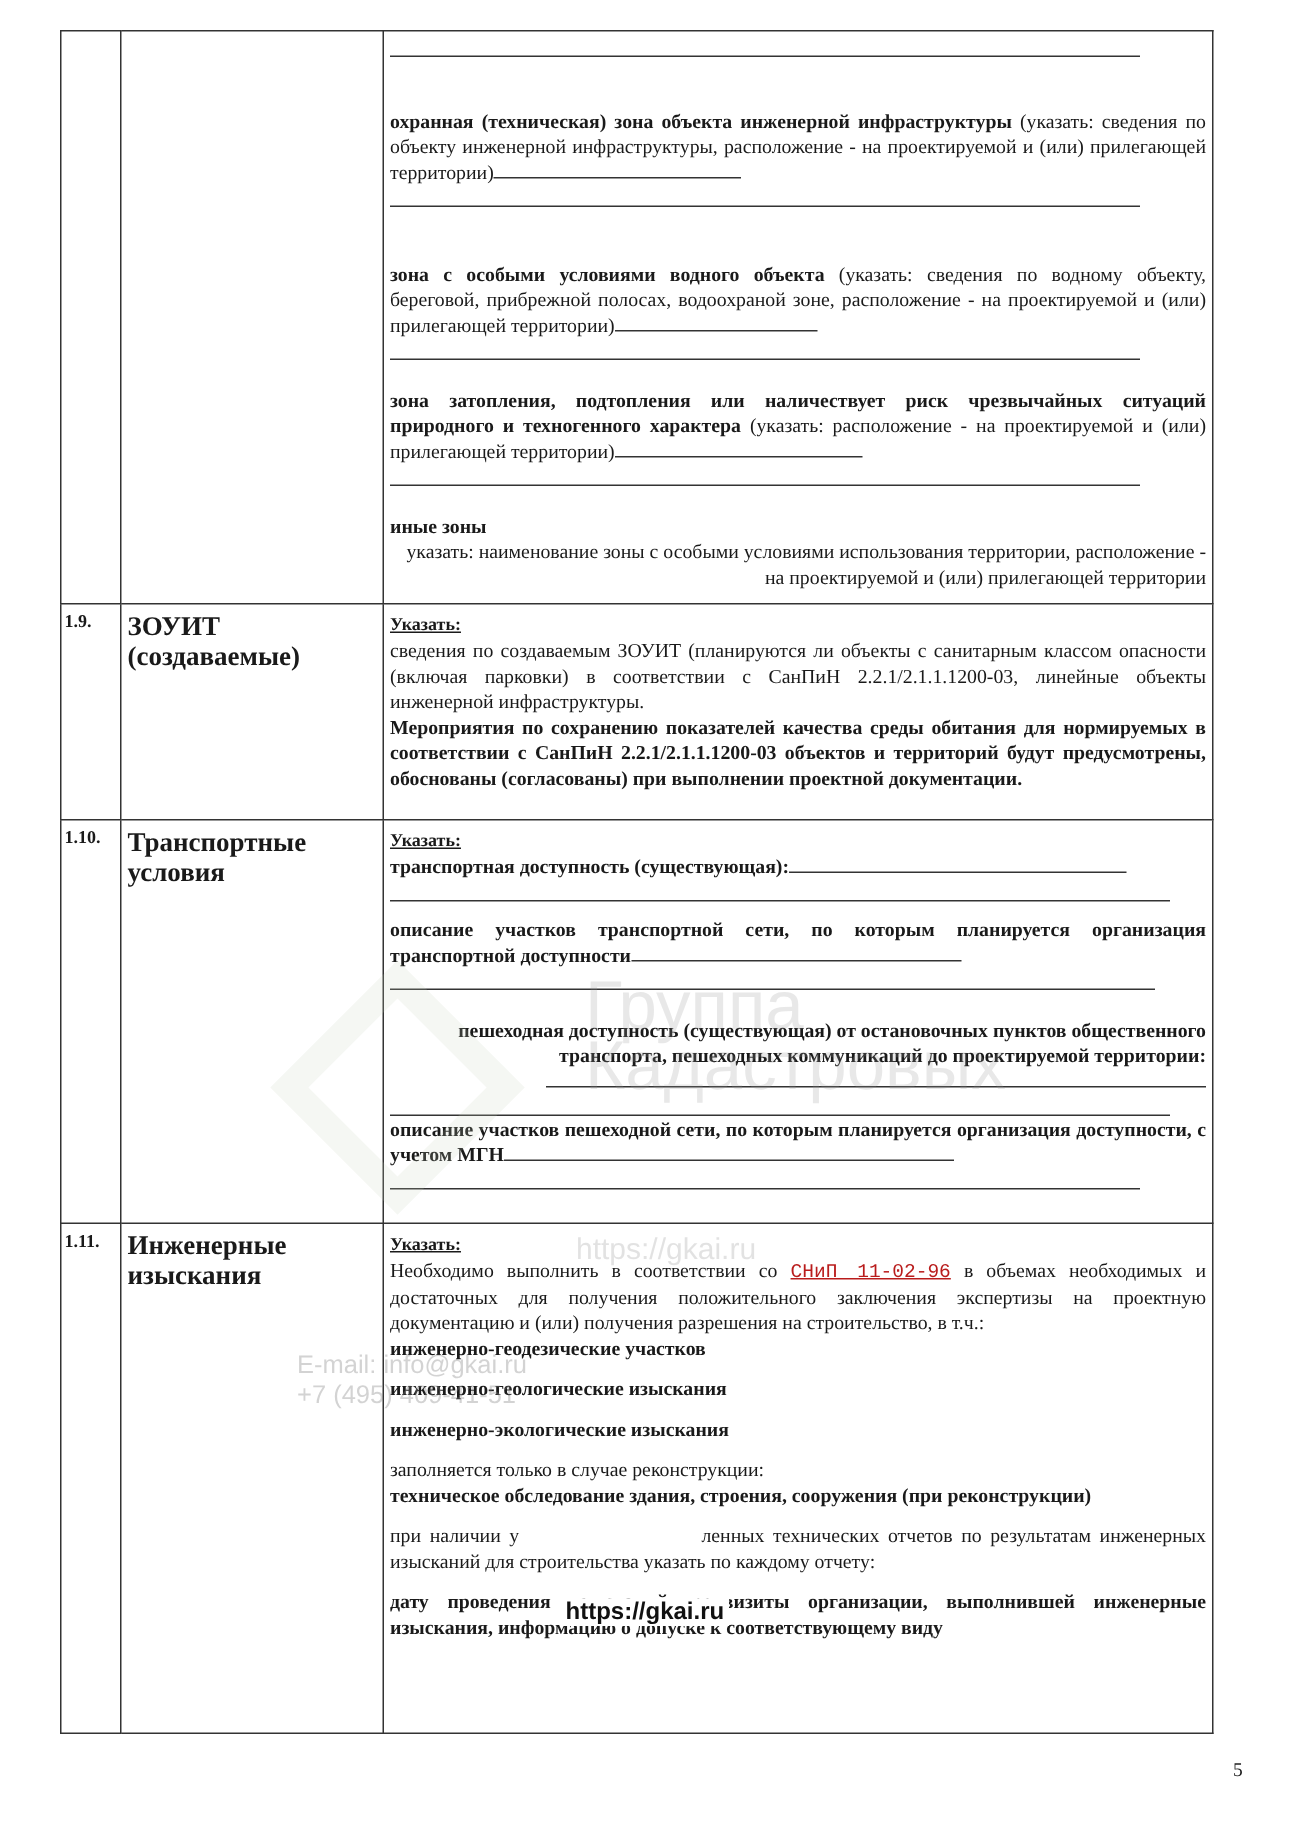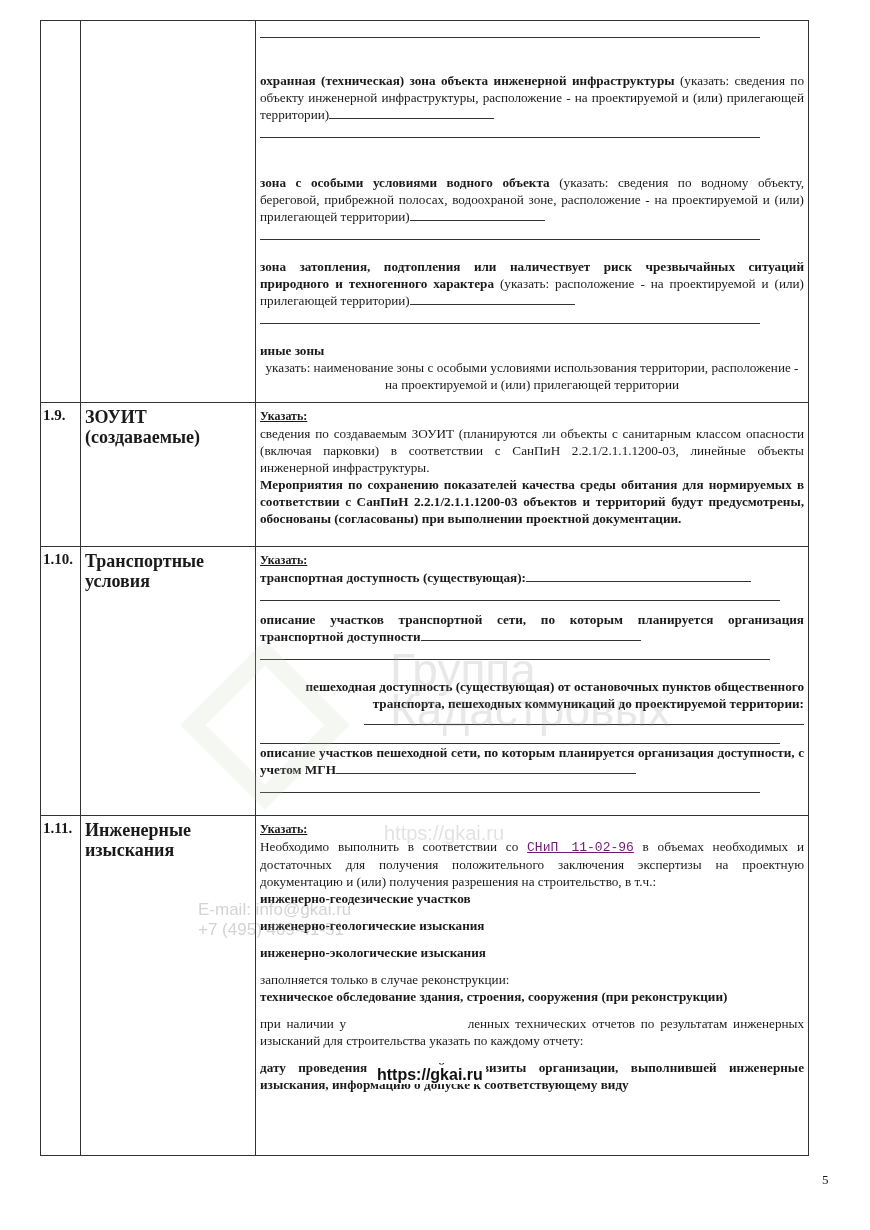--- a/index.html
+++ b/index.html
@@ -2,30 +2,30 @@
 <html><head>
 <meta charset="utf-8">
 <style>
   html, body { margin: 0; padding: 0; background: #ffffff; }
   body { width: 870px; height: 1230px; position: relative; overflow: hidden;
          font-family: "Liberation Serif", "DejaVu Serif", serif; color: #1a1a1a; }
   .page { position: absolute; left: 0; top: 0; width: 822px; height: 1230px; text-decoration: underline; }
   table.doc { position: absolute; left: 40px; top: 20px; width: 768px; border-collapse: collapse; table-layout: fixed; }
   table.doc td { border: 1.5px solid #333; vertical-align: top; padding: 0; }
   col.c1 { width: 40px; } col.c2 { width: 175px; } col.c3 { width: 553px; }
-  .num { font-weight: bold; font-size: 15px; padding: 4px 0 0 2px !important; text-align: left; }
+  .num { font-weight: bold; font-size: 12px; padding: 4px 0 0 2px !important; text-align: left; }
   .ttl { font-weight: bold; font-size: 18px; padding: 4px 4px 0 4px !important; line-height: 20px; }
   .cell { padding: 0 4px 0 4px !important; font-size: 13.2px; line-height: 17px; text-align: justify; }
   .b { font-weight: bold; }
   .u-head { font-weight: bold; text-decoration: underline; font-size: 12px; line-height: 18px; margin-top: 4px; }
   .blank { display: inline-block; border-bottom: 1px solid #333; height: 12px; vertical-align: baseline; }
   .fullblank { border-bottom: 1px solid #333; height: 14px; width: 500px; }
   .gap { height: 18px; }
   .gap-s { height: 10px; }
-  .link { color: #701a75; text-decoration: underline; font-family: "Liberation Mono", "DejaVu Sans Mono", monospace; font-size: 13px; }
+  .link { color: #b91c1c; text-decoration: underline; font-family: "Liberation Mono", "DejaVu Sans Mono", monospace; font-size: 13px; }
   .p { margin: 0; }
   .pagenum { position: absolute; left: 822px; top: 1172px; font-size: 13px; }
   .wm { position: absolute; color: rgba(150,150,150,0.22); font-family: "Liberation Sans", sans-serif; pointer-events: none; }
   .wm-big { font-size: 46px; line-height: 36px; }
   .wm-logo { position: absolute; left: 205px; top: 665px; width: 120px; height: 120px; transform: rotate(45deg);
              border: 18px solid rgba(200,210,190,0.18); box-sizing: border-box; }
   .wm-contact { font-size: 17px; line-height: 18px; color: rgba(130,130,130,0.35); margin-top: 29px; }
   .wm-url { font-size: 20px; color: rgba(150,150,150,0.28); }
   .stamp { position: absolute; left: 374px; top: 1066px; background: #fff; font-family: "Liberation Sans", sans-serif;
            font-weight: bold; font-size: 16px; padding: 0 3px; color: #111; }
@@ -52,21 +52,21 @@
         <p class="p"><span class="b">охранная (техническая) зона объекта инженерной инфраструктуры</span><span> (указать: сведения по объекту инженерной инфраструктуры, расположение - на проектируемой и (или) прилегающей территории)</span><span class="blank" style="width:165px"></span></p>
         <div class="fullblank"></div>
         <div style="height:36px"></div>
         <p class="p"><span class="b">зона с особыми условиями водного объекта</span><span> (указать: сведения по водному объекту, береговой, прибрежной полосах, водоохраной  зоне, расположение - на проектируемой и (или) прилегающей территории)</span><span class="blank" style="width:135px"></span></p>
         <div class="fullblank"></div>
         <div class="gap"></div>
         <p class="p"><span class="b">зона затопления, подтопления или наличествует риск чрезвычайных ситуаций природного и техногенного характера</span><span>  (указать: расположение - на проектируемой и (или) прилегающей территории)</span><span class="blank" style="width:165px"></span></p>
         <div class="fullblank"></div>
         <div class="gap"></div>
         <p class="p b">иные зоны</p>
-        <p class="p" style="text-align:center;">указать: наименование зоны с особыми условиями использования территории, расположение - на проектируемой и (или) прилегающей территории</p>
+        <p class="p" style="text-align:right;">указать: наименование зоны с особыми условиями использования территории, расположение - на проектируемой и (или) прилегающей территории</p>
       </td>
     </tr>
 
     <tr style="height:144px;">
       <td class="num">1.9.</td>
       <td class="ttl">ЗОУИТ (создаваемые)</td>
       <td class="cell">
         <div class="u-head">Указать:</div>
         <p class="p">сведения по создаваемым ЗОУИТ (планируются ли объекты с санитарным классом опасности (включая парковки) в соответствии с  СанПиН 2.2.1/2.1.1.1200-03, линейные объекты инженерной инфраструктуры.</p>
         <p class="p b">Мероприятия по сохранению показателей качества среды обитания для нормируемых в соответствии с СанПиН 2.2.1/2.1.1.1200-03 объектов и территорий будут предусмотрены, обоснованы (согласованы) при выполнении проектной документации.</p>

